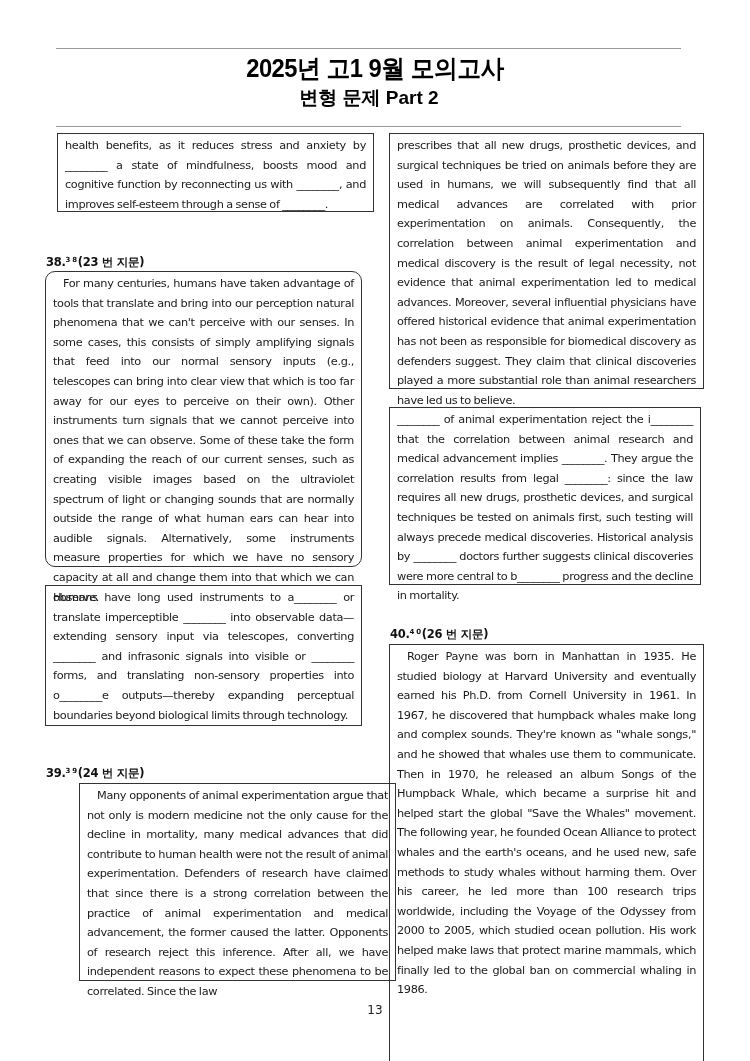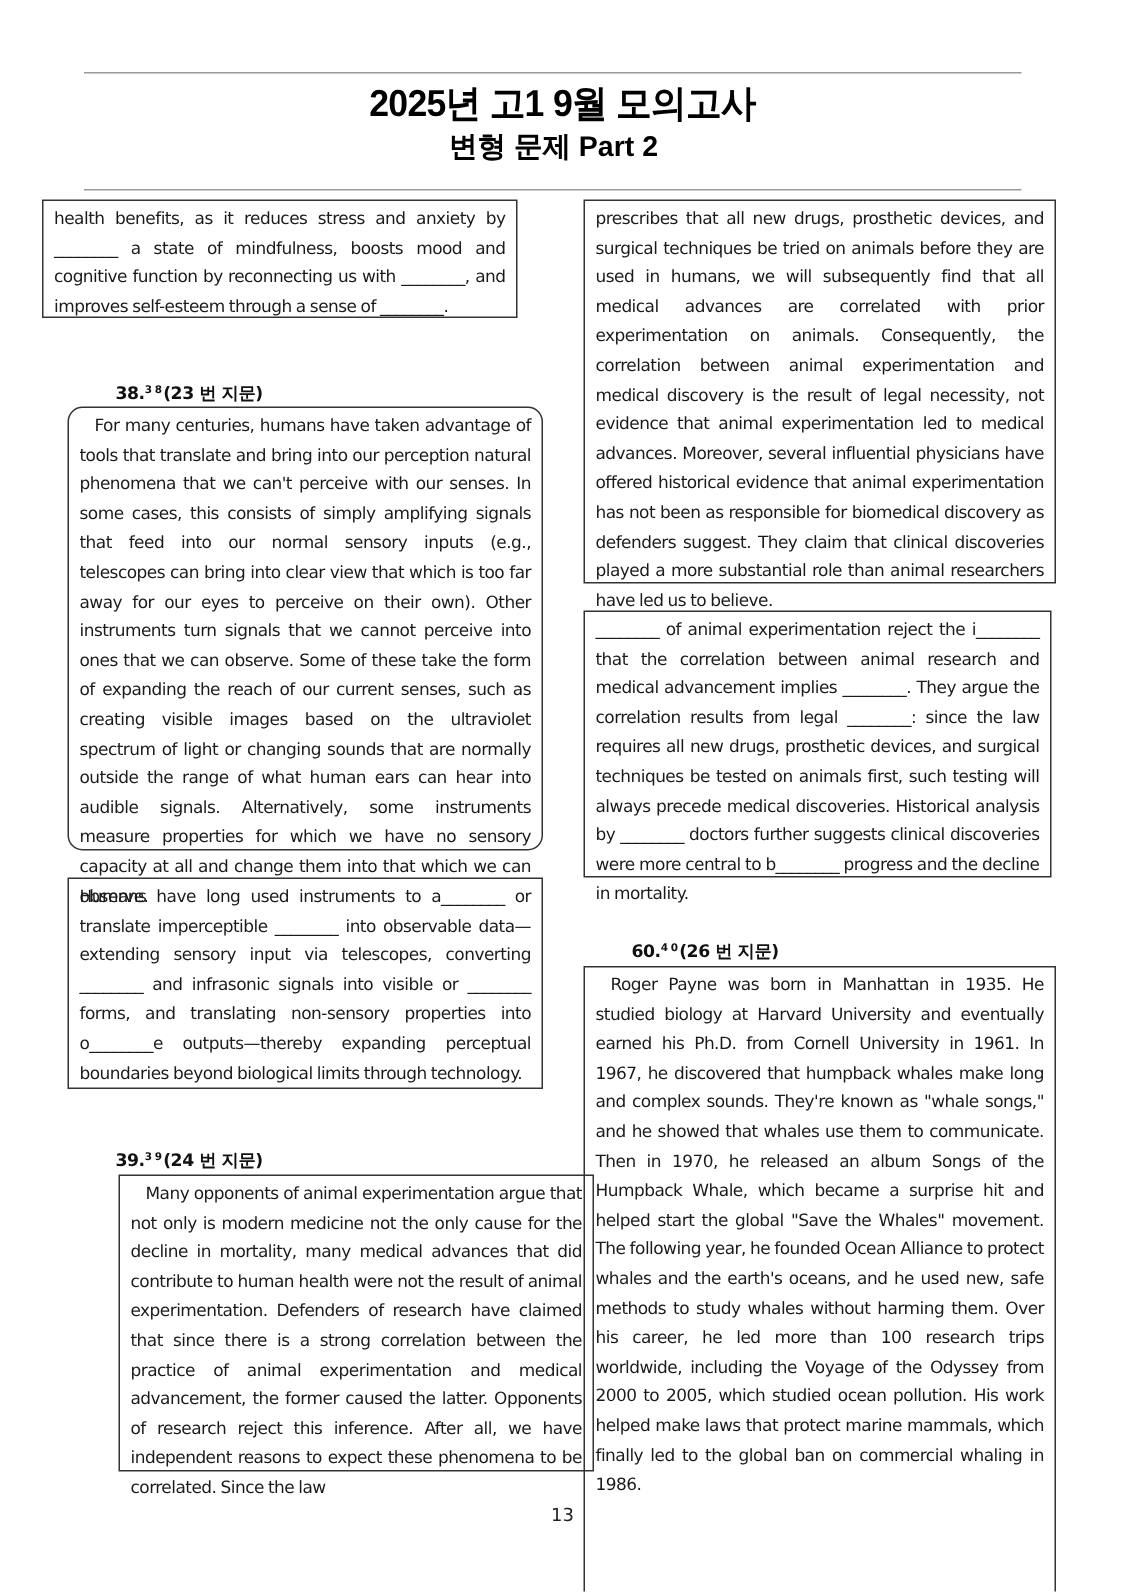--- a/index.html
+++ b/index.html
@@ -52,41 +52,40 @@
     }
     .box p { text-indent: 0; }
     .box p.indent { text-indent: 10px; }
     .qhead {
       position: absolute;
       font-size: 11.5px;
       font-weight: bold;
       color: #111;
       font-family: "DejaVu Sans", sans-serif;
       letter-spacing: -0.3px;
-      margin-left: 31px;
     }
     .qhead sup { font-size: 7px; font-weight: bold; vertical-align: 4px; margin-right: 1px; }
     .pagenum {
       position: absolute;
       top: 1003px; left: 0; width: 750px;
       text-align: center;
       font-size: 12px;
       color: #222;
       font-family: "DejaVu Sans", sans-serif;
     }
   </style>
 </head>
 <body>
 
 <div class="rule top"></div>
 <div class="title">2025년 고1 9월 모의고사</div>
 <div class="subtitle">변형 문제 Part 2</div>
 <div class="rule bottom"></div>
 
-<div class="box" style="left:28px; top:133px; width:317px; height:79px;">
+<div class="box" style="left:57px; top:133px; width:317px; height:79px;">
   <p>health benefits, as it reduces stress and anxiety by ________ a state of mindfulness, boosts mood and cognitive function by reconnecting us with ________, and improves self-esteem through a sense of ________.</p>
 </div>
 
 <div class="qhead" style="left:46px; top:255px;">
   <span>38.</span><sup>3 8</sup><span>(23 번 지문)</span>
 </div>
 <div class="box" style="left:45px; top:271px; width:317px; height:296px;border-radius:10px;">
   <p class="indent">For many centuries, humans have taken advantage of tools that translate and bring into our perception natural phenomena that we can't perceive with our senses. In some cases, this consists of simply amplifying signals that feed into our normal sensory inputs (e.g., telescopes can bring into clear view that which is too far away for our eyes to perceive on their own). Other instruments turn signals that we cannot perceive into ones that we can observe. Some of these take the form of expanding the reach of our current senses, such as creating visible images based on the ultraviolet spectrum of light or changing sounds that are normally outside the range of what human ears can hear into audible signals. Alternatively, some instruments measure properties for which we have no sensory capacity at all and change them into that which we can observe.</p>
 </div>
 
@@ -103,19 +102,19 @@
 
 <div class="box" style="left:389px; top:133px; width:315px; height:256px;">
   <p>prescribes that all new drugs, prosthetic devices, and surgical techniques be tried on animals before they are used in humans, we will subsequently find that all medical advances are correlated with prior experimentation on animals. Consequently, the correlation between animal experimentation and medical discovery is the result of legal necessity, not evidence that animal experimentation led to medical advances. Moreover, several influential physicians have offered historical evidence that animal experimentation has not been as responsible for biomedical discovery as defenders suggest. They claim that clinical discoveries played a more substantial role than animal researchers have led us to believe.</p>
 </div>
 
 <div class="box" style="left:389px; top:407px; width:312px; height:178px;">
   <p>________ of animal experimentation reject the i________ that the correlation between animal research and medical advancement implies ________. They argue the correlation results from legal ________: since the law requires all new drugs, prosthetic devices, and surgical techniques be tested on animals first, such testing will always precede medical discoveries. Historical analysis by ________ doctors further suggests clinical discoveries were more central to b________ progress and the decline in mortality.</p>
 </div>
 
 <div class="qhead" style="left:390px; top:627px;">
-  <span>60.</span><sup>4 0</sup><span>(26 번 지문)</span>
+  <span>40.</span><sup>4 0</sup><span>(26 번 지문)</span>
 </div>
 <div class="box" style="left:389px; top:644px; width:315px; height:430px;">
   <p class="indent">Roger Payne was born in Manhattan in 1935. He studied biology at Harvard University and eventually earned his Ph.D. from Cornell University in 1961. In 1967, he discovered that humpback whales make long and complex sounds. They're known as "whale songs," and he showed that whales use them to communicate. Then in 1970, he released an album Songs of the Humpback Whale, which became a surprise hit and helped start the global "Save the Whales" movement. The following year, he founded Ocean Alliance to protect whales and the earth's oceans, and he used new, safe methods to study whales without harming them. Over his career, he led more than 100 research trips worldwide, including the Voyage of the Odyssey from 2000 to 2005, which studied ocean pollution. His work helped make laws that protect marine mammals, which finally led to the global ban on commercial whaling in 1986.</p>
 </div>
 
 <div class="pagenum">13</div>
 
 </body></html>

